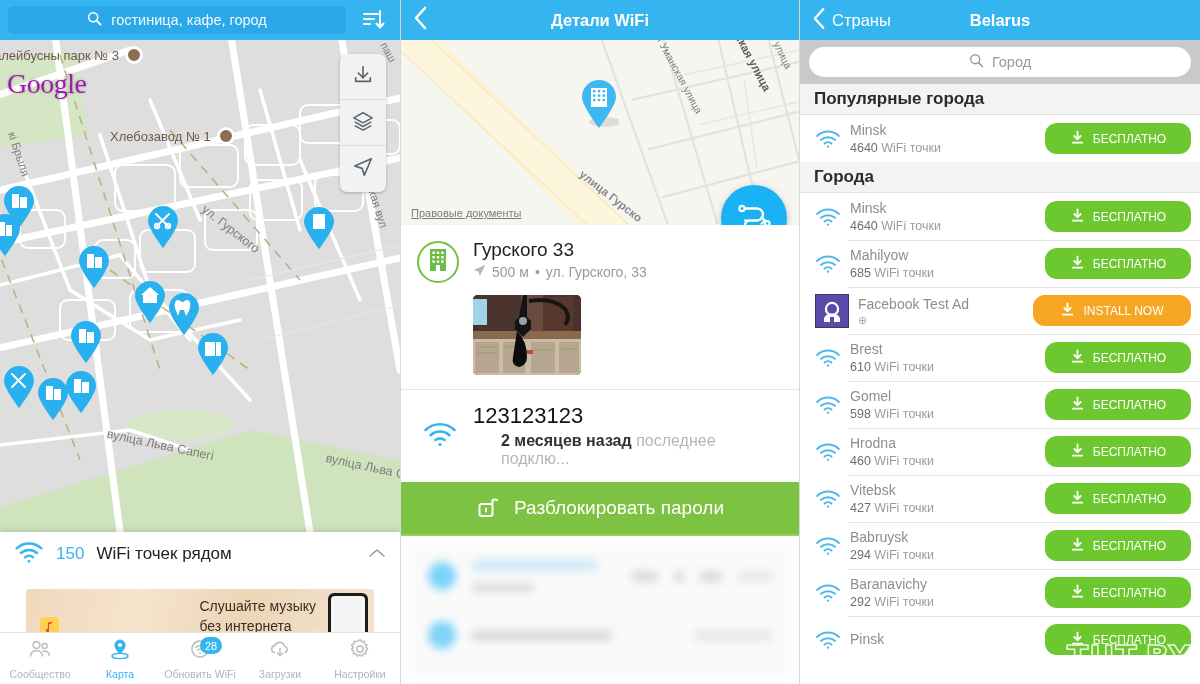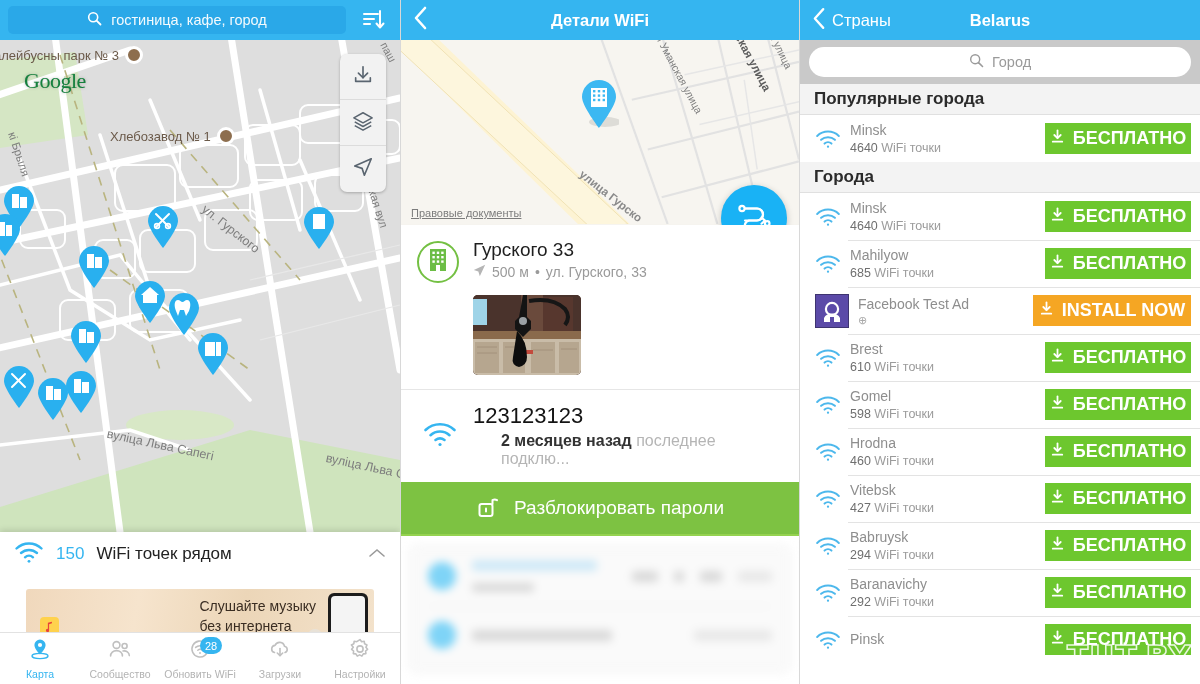--- a/index.html
+++ b/index.html
@@ -39,21 +39,21 @@
     display: flex; align-items: center; gap: 6px; font-family: "Liberation Sans", sans-serif;
   }
   .poi-dot {
     width: 12px; height: 12px; border-radius: 50%;
     background: #8d6e4e; border: 3px solid #fff; box-sizing: content-box;
   }
   .street-label {
     position: absolute; color: #7d7d7d; font-size: 12.5px; white-space: nowrap;
   }
   .google-logo {
-    position: absolute; left: 24px; top: 28px; font-size: 22px; color: #15803d;
+    position: absolute; left: 7px; top: 28px; font-size: 28px; color: #a21caf;
     font-family: "Liberation Serif", serif; letter-spacing: -0.5px;
     text-shadow: 0 0 3px rgba(120,120,120,.55);
   }
   .pin {
     position: absolute; width: 34px; height: 44px;
   }
   .map-ctrl {
     position: absolute; right: 14px; top: 14px; width: 46px;
     background: #f2f2f2; border-radius: 7px; box-shadow: 0 1px 3px rgba(0,0,0,.25);
     overflow: hidden;
@@ -175,22 +175,22 @@
   .city-row { display: flex; align-items: center; height: 47px; padding: 0 9px 0 12px; background: #fff; }
   .city-row + .city-row { position: relative; }
   .city-row .sep { position: absolute; left: 48px; right: 0; top: 0; height: 1px; background: #e3e3e3; }
   .city-ico { width: 32px; flex: none; display: flex; align-items: center; justify-content: center; }
   .city-meta { flex: 1; padding-left: 6px; }
   .city-name { font-size: 14px; color: #8e8e8e; line-height: 19px; }
   .city-count { font-size: 12.5px; color: #9b9b9b; line-height: 15px; margin-top: 1px; }
   .city-count .n { color: #6f6f6f; }
   .dl-btn {
     display: flex; align-items: center; justify-content: center; gap: 8px;
-    width: 146px; height: 31px; border-radius: 0; background: #6dc72e;
-    color: #fff; font-size: 18px; flex: none; font-weight: bold;
+    width: 146px; height: 31px; border-radius: 12px; background: #6dc72e;
+    color: #fff; font-size: 12px; flex: none;
   }
   .dl-btn.install { background: #f5a623; width: 158px; }
   .ad-icon {
     width: 34px; height: 34px; background: #5b4aa8; border: 1.5px solid #3e3470;
     display: flex; align-items: center; justify-content: center; flex: none;
   }
   .ad-badge { font-size: 11px; color: #a8a8a8; line-height: 12px; }
   .tutby {
     position: absolute; right: 8px; bottom: 10px; font-size: 31px; letter-spacing: 1px;
     color: transparent; -webkit-text-stroke: 1.5px rgba(255,255,255,.85);
@@ -439,40 +439,40 @@
           <svg width="13" height="13" viewBox="0 0 16 16">
               <path d="M11 2 L6 3.5 L6 11 A2 2 0 1 0 7.5 12.6 L7.5 5.2 L11 4.1 Z" fill="#e8433a"></path>
             </svg>
         </div>
         <div class="ad-phone"></div>
         <div class="ad-dot"></div>
       </div>
     </div>
 
     <div class="tabbar">
-      <div class="tab active">
-        <span>
-          <svg width="24" height="24" viewBox="0 0 24 24">
-              <path d="M12 2.5a5.6 5.6 0 0 0-5.6 5.6c0 4.1 5.6 9.4 5.6 9.4s5.6-5.3 5.6-9.4A5.6 5.6 0 0 0 12 2.5z" fill="#35b5f0"></path>
-              <circle cx="12" cy="8" r="2.1" fill="#fff"></circle>
-              <ellipse cx="12" cy="19" rx="8" ry="2.6" fill="none" stroke="#35b5f0" stroke-width="1.4"></ellipse>
-            </svg>
-        </span>
-        <span class="tab-label">Карта</span>
-      </div>
       <div class="tab">
         <span>
           <svg width="24" height="24" viewBox="0 0 24 24" fill="none" stroke="#c0c0c0" stroke-width="1.6" stroke-linecap="round">
               <circle cx="8.5" cy="8" r="3.4"></circle>
               <path d="M2.6 19c0-3.2 2.6-5.4 5.9-5.4s5.9 2.2 5.9 5.4"></path>
               <circle cx="16.6" cy="9" r="2.5"></circle>
               <path d="M15 14c3.2-.5 6.3 1.3 6.3 4.6"></path>
             </svg>
         </span>
         <span class="tab-label">Сообщество</span>
+      </div>
+      <div class="tab active">
+        <span>
+          <svg width="24" height="24" viewBox="0 0 24 24">
+              <path d="M12 2.5a5.6 5.6 0 0 0-5.6 5.6c0 4.1 5.6 9.4 5.6 9.4s5.6-5.3 5.6-9.4A5.6 5.6 0 0 0 12 2.5z" fill="#35b5f0"></path>
+              <circle cx="12" cy="8" r="2.1" fill="#fff"></circle>
+              <ellipse cx="12" cy="19" rx="8" ry="2.6" fill="none" stroke="#35b5f0" stroke-width="1.4"></ellipse>
+            </svg>
+        </span>
+        <span class="tab-label">Карта</span>
       </div>
       <div class="tab">
         <span>
           <svg width="24" height="24" viewBox="0 0 24 24" fill="none" stroke="#c0c0c0" stroke-width="1.6" stroke-linecap="round">
             <path d="M20 12a8 8 0 1 1-2.6-5.9"></path>
               <polyline points="19.4,2.4 19.4,6.6 15.2,6.6"></polyline>
             <path d="M7.6 10.4a6.4 6.4 0 0 1 8.8 0" stroke-width="1.5"></path>
             <path d="M9.8 13.2a3.4 3.4 0 0 1 4.4 0" stroke-width="1.5"></path>
             <circle cx="12" cy="16" r=".95" fill="#c0c0c0" stroke="none"></circle>
           </svg>

